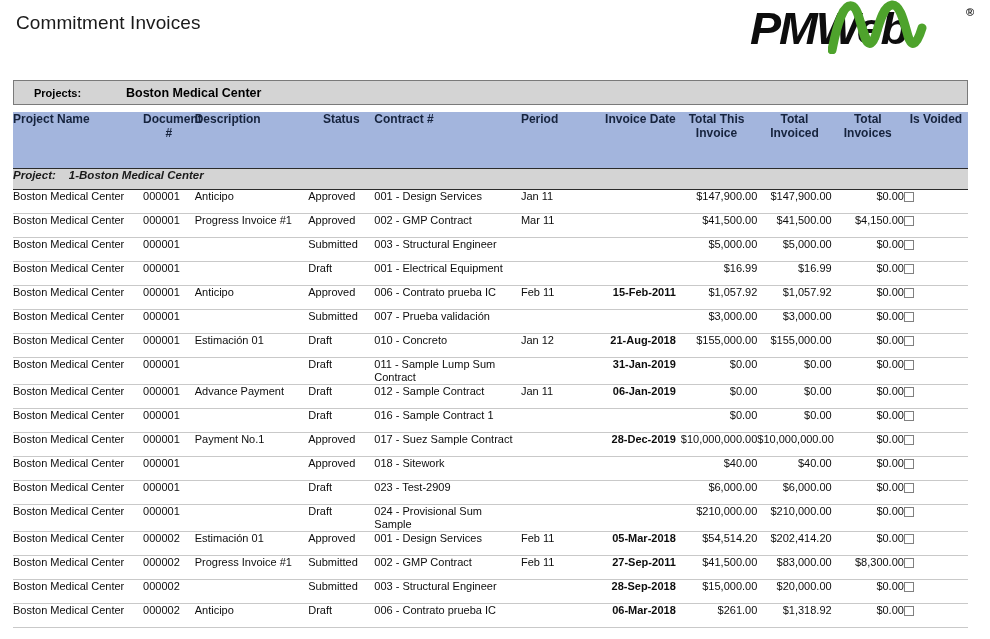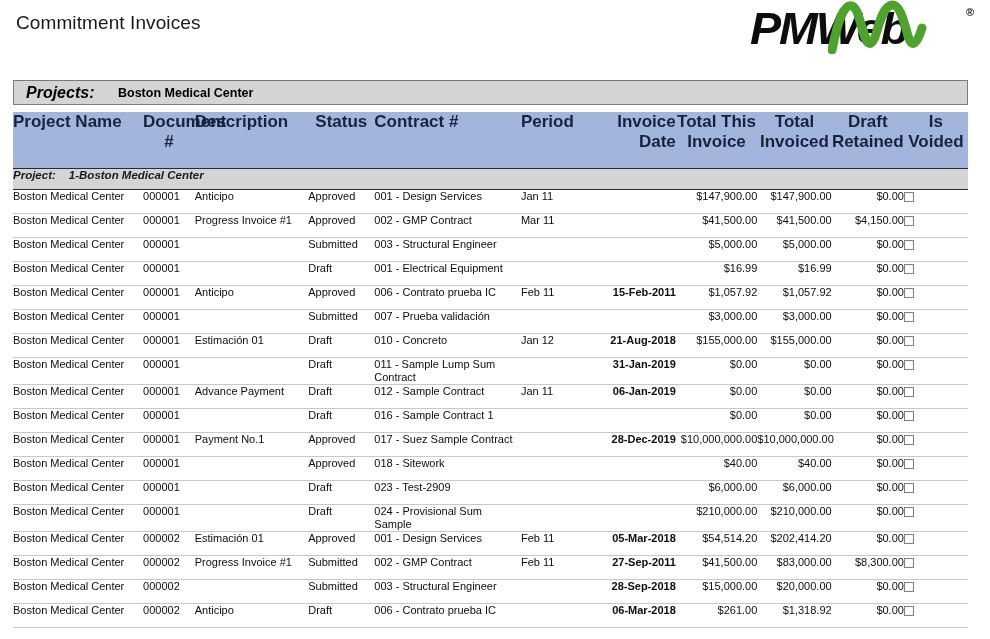--- a/index.html
+++ b/index.html
@@ -99,24 +99,23 @@
     top: 80px;
     width: 955px;
     height: 25px;
     box-sizing: border-box;
     background: #d4d4d4;
     border: 1px solid #7a7a7a;
     display: flex;
     align-items: center;
   }
   #projects-bar .pb-label {
-    font-size: 16px;
-    font-weight: bold;
-    font-style: italic;
-    margin-left: 12px;
+    font-size: 11px;
+    font-weight: bold;
+    margin-left: 20px;
     width: 92px;
   }
   #projects-bar .pb-value {
     font-size: 12.5px;
     font-weight: bold;
   }
 
   
   #report-table {
     position: absolute;
@@ -129,21 +128,21 @@
   }
   #report-table th,
   #report-table td {
     padding: 0;
     vertical-align: top;
   }
 
   thead th {
     background: #a3b5dd;
     color: #16233d;
-    font-size: 17px;
+    font-size: 12px;
     font-weight: bold;
     height: 56px;
     vertical-align: top;
     padding-top: 5px;
     border-bottom: 1px solid #2b2b2b;
     box-sizing: border-box;
   }
   thead th.l { text-align: left;  padding-left: 6px; }
   thead th.c { text-align: center; }
   thead th.r { text-align: right; padding-right: 8px; }
@@ -232,21 +231,21 @@
     <tr>
       <th class="l">Project Name</th>
       <th class="c">Document #</th>
       <th class="l">Description</th>
       <th class="c">Status</th>
       <th class="l">Contract #</th>
       <th class="l">Period</th>
       <th class="r">Invoice Date</th>
       <th class="c">Total This Invoice</th>
       <th class="c">Total Invoiced</th>
-      <th class="c">Draft Retained</th>
+      <th class="c">Total Invoices</th>
       <th class="c">Is Voided</th>
     </tr>
   </thead>
   <tbody id="table-body">
       <tr class="group-row">
         <td colspan="11"><span class="grp-label">Project:</span><span>1-Boston Medical Center</span></td>
       </tr>
       <tr class="data-row">
         <td class="l proj-name">Boston Medical Center</td>
         <td class="c">000001</td>

